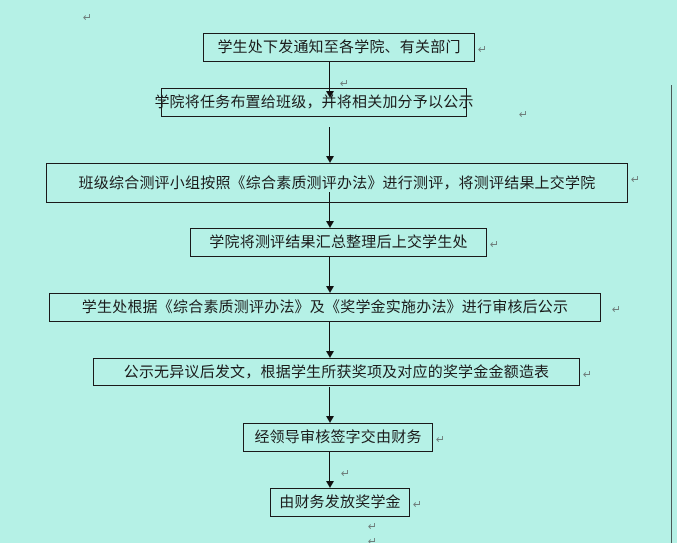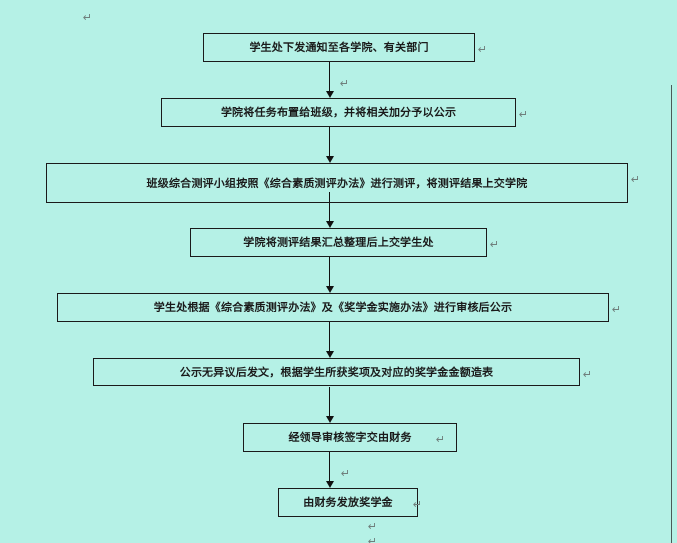--- a/index.html
+++ b/index.html
@@ -39,26 +39,25 @@
     box-sizing: border-box;
     border: 1px solid #1a1a1a;
     background: transparent;
     display: flex;
     align-items: center;
     justify-content: center;
     white-space: nowrap;
   }
   .flow-box .box-text {
     font-family: "DejaVu Sans", "Liberation Sans", sans-serif;
-    font-size: 11px;
+    font-size: 15px;
     line-height: 17px;
     color: #1b1b1b;
     letter-spacing: 0.2px;
     white-space: nowrap;
-    font-weight: bold;
   }
   
   .connector {
     position: absolute;
     width: 1px;
     background: #111111;
   }
   .arrow-head {
     position: absolute;
     width: 0;
@@ -98,39 +97,39 @@
       <div class="connector" style="left: 329px; top: 387px; height: 30px;"></div>
       <div class="arrow-head" style="left: 325.5px; top: 416px;"></div>
       <div class="connector" style="left: 329px; top: 452px; height: 30px;"></div>
       <div class="arrow-head" style="left: 325.5px; top: 481px;"></div>
     </div>
 
   <div id="box-layer">
       <div class="flow-box" style="left: 203px; top: 33px; width: 272px; height: 29px;">
         <span class="box-text">学生处下发通知至各学院、有关部门</span>
       </div>
-      <div class="flow-box" style="left: 161px; top: 98px; width: 355px; height: 29px;">
+      <div class="flow-box" style="left: 161px; top: 88px; width: 306px; height: 29px;">
         <span class="box-text">学院将任务布置给班级，并将相关加分予以公示</span>
       </div>
       <div class="flow-box" style="left: 46px; top: 163px; width: 582px; height: 40px;">
         <span class="box-text">班级综合测评小组按照《综合素质测评办法》进行测评，将测评结果上交学院</span>
       </div>
       <div class="flow-box" style="left: 190px; top: 228px; width: 297px; height: 29px; justify-content: center;">
         <span class="box-text">学院将测评结果汇总整理后上交学生处</span>
       </div>
-      <div class="flow-box" style="left: 57px; top: 293px; width: 552px; height: 29px;">
+      <div class="flow-box" style="left: 49px; top: 293px; width: 552px; height: 29px;">
         <span class="box-text">学生处根据《综合素质测评办法》及《奖学金实施办法》进行审核后公示</span>
       </div>
       <div class="flow-box" style="left: 93px; top: 358px; width: 487px; height: 28px;">
         <span class="box-text">公示无异议后发文，根据学生所获奖项及对应的奖学金金额造表</span>
       </div>
-      <div class="flow-box" style="left: 243px; top: 423px; width: 214px; height: 29px;">
+      <div class="flow-box" style="left: 243px; top: 423px; width: 190px; height: 29px;">
         <span class="box-text">经领导审核签字交由财务</span>
       </div>
-      <div class="flow-box" style="left: 278px; top: 488px; width: 140px; height: 29px;">
+      <div class="flow-box" style="left: 270px; top: 488px; width: 140px; height: 29px;">
         <span class="box-text">由财务发放奖学金</span>
       </div>
     </div>
 
   <div id="mark-layer">
       <span class="pilcrow" style="left: 83px; top: 12px;">↵</span>
       <span class="pilcrow" style="left: 478px; top: 44px;">↵</span>
       <span class="pilcrow" style="left: 340px; top: 78px;">↵</span>
       <span class="pilcrow" style="left: 519px; top: 109px;">↵</span>
       <span class="pilcrow" style="left: 631px; top: 174px;">↵</span>

